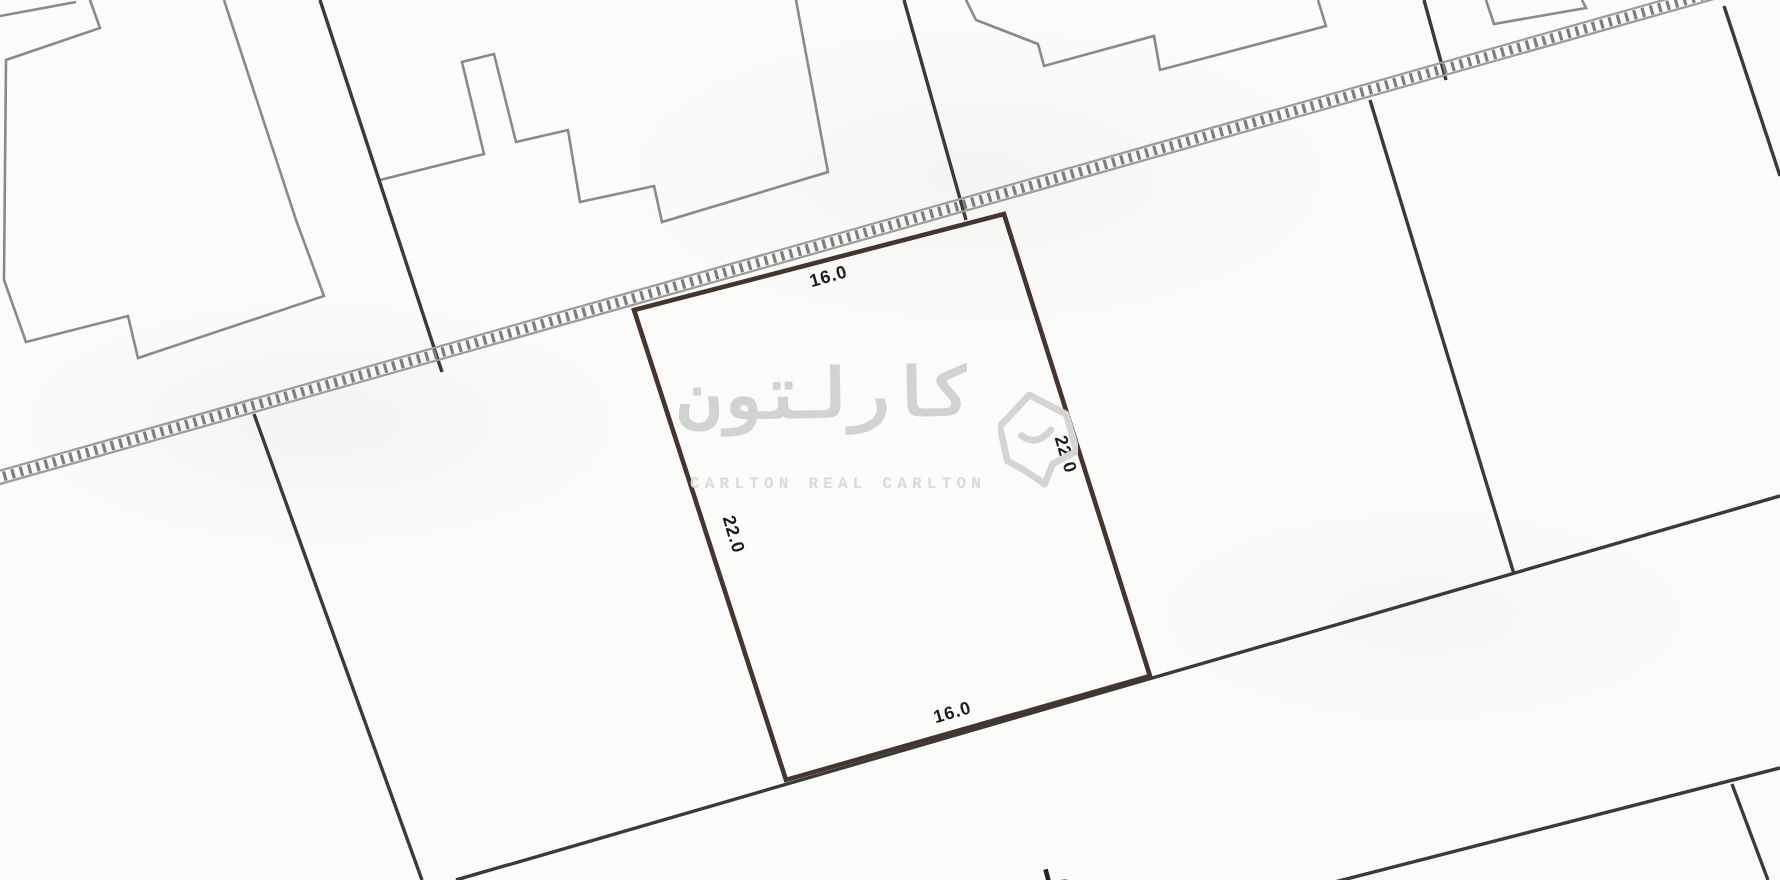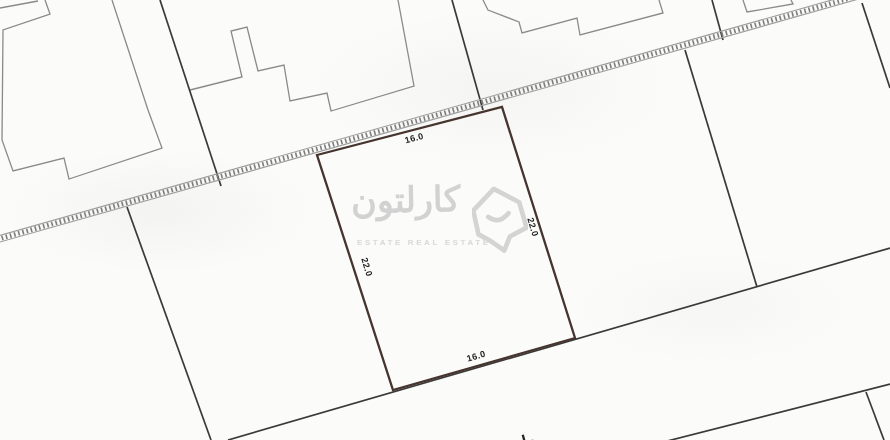--- a/index.html
+++ b/index.html
@@ -36,23 +36,24 @@
     font-family:"Liberation Sans", sans-serif;
     font-size:9px;font-weight:bold;letter-spacing:0.4px;
     fill:var(--label);
   }
   .roadlbl{
     font-family:"Liberation Sans", sans-serif;
     font-size:18px;font-weight:bold;
     fill:#242424;
   }
   .watermark{
-    position:absolute;left:351px;top:181px;width:200px;height:80px;
+    position:absolute;left:339px;top:181px;width:200px;height:80px;
     color:var(--watermark);
     pointer-events:none;
+    font-family:Liberation Mono, monospace;
   }
   .wm-row{display:flex;align-items:flex-start;}
   .wm-arabic{
     font-size:35px;font-weight:bold;line-height:1.1;
     letter-spacing:1px;color:#d2d2d2;
     transform:rotate(-1deg);
   }
   .wm-logo{margin-left:12px;margin-top:2px;}
   .wm-english{
     position:absolute;left:6px;top:57px;
@@ -103,15 +104,15 @@
   <div class="watermark">
     <div class="wm-row">
       <span class="wm-arabic">كارلتون</span>
       <svg class="wm-logo" width="56" height="74" viewBox="0 0 60 78">
         <g transform="rotate(-8 30 39)" fill="none" stroke="#d4d4d4" stroke-width="5" stroke-linejoin="round" stroke-linecap="round">
           <path d="M28,5 L53,23 L57,51 L38,58 L30,72 L17,60 L5,51 L3,25 Z"></path>
           <path d="M18,34 Q28,44 40,33"></path>
         </g>
       </svg>
     </div>
-    <span class="wm-english">ESTATE REAL ESTATE</span>
+    <span class="wm-english">CARLTON REAL CARLTON</span>
   </div>
 </div>
 
 </body></html>

